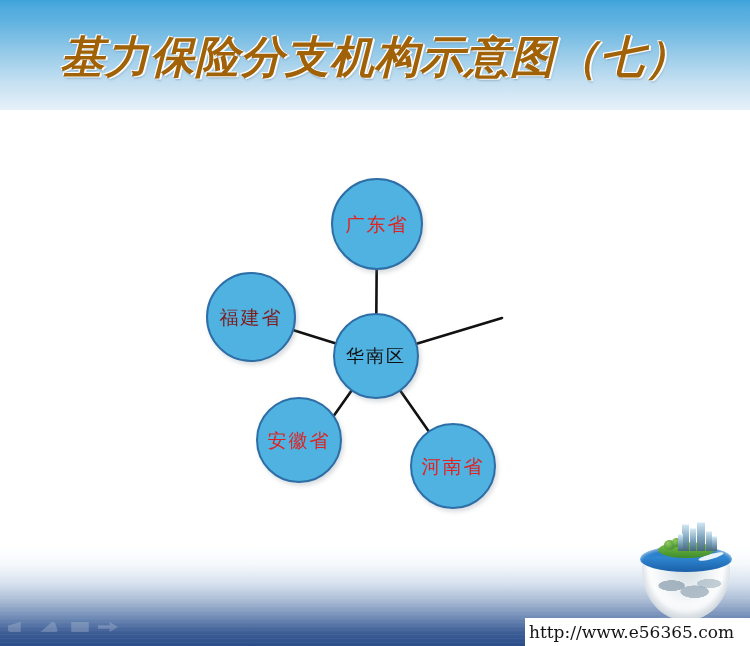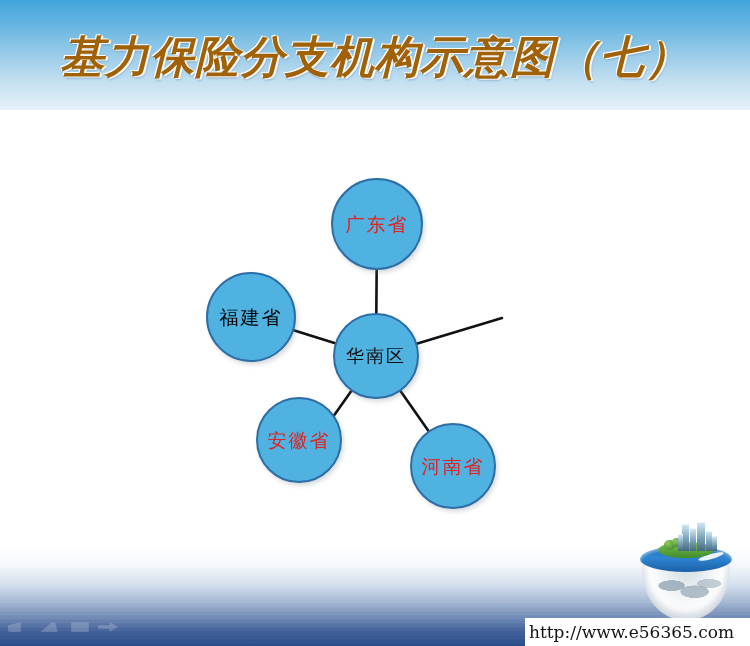--- a/index.html
+++ b/index.html
@@ -139,21 +139,21 @@
   .node-label {
     font-family: "DejaVu Serif", "Liberation Serif", serif;
     font-size: 19px;
     line-height: 1;
     letter-spacing: 2px;
     white-space: nowrap;
     user-select: none;
   }
   .node.center .node-label { color: #101010; font-size: 18px; }
   .node.red    .node-label { color: #e02222; }
-  .node.purple .node-label { color: #000000; }
+  .node.purple .node-label { color: #7f1d1d; }
 
   
   .globe {
     position: absolute;
     left: 638px;
     top: 522px;
     width: 96px;
     height: 100px;
   }
   .globe-bowl {

